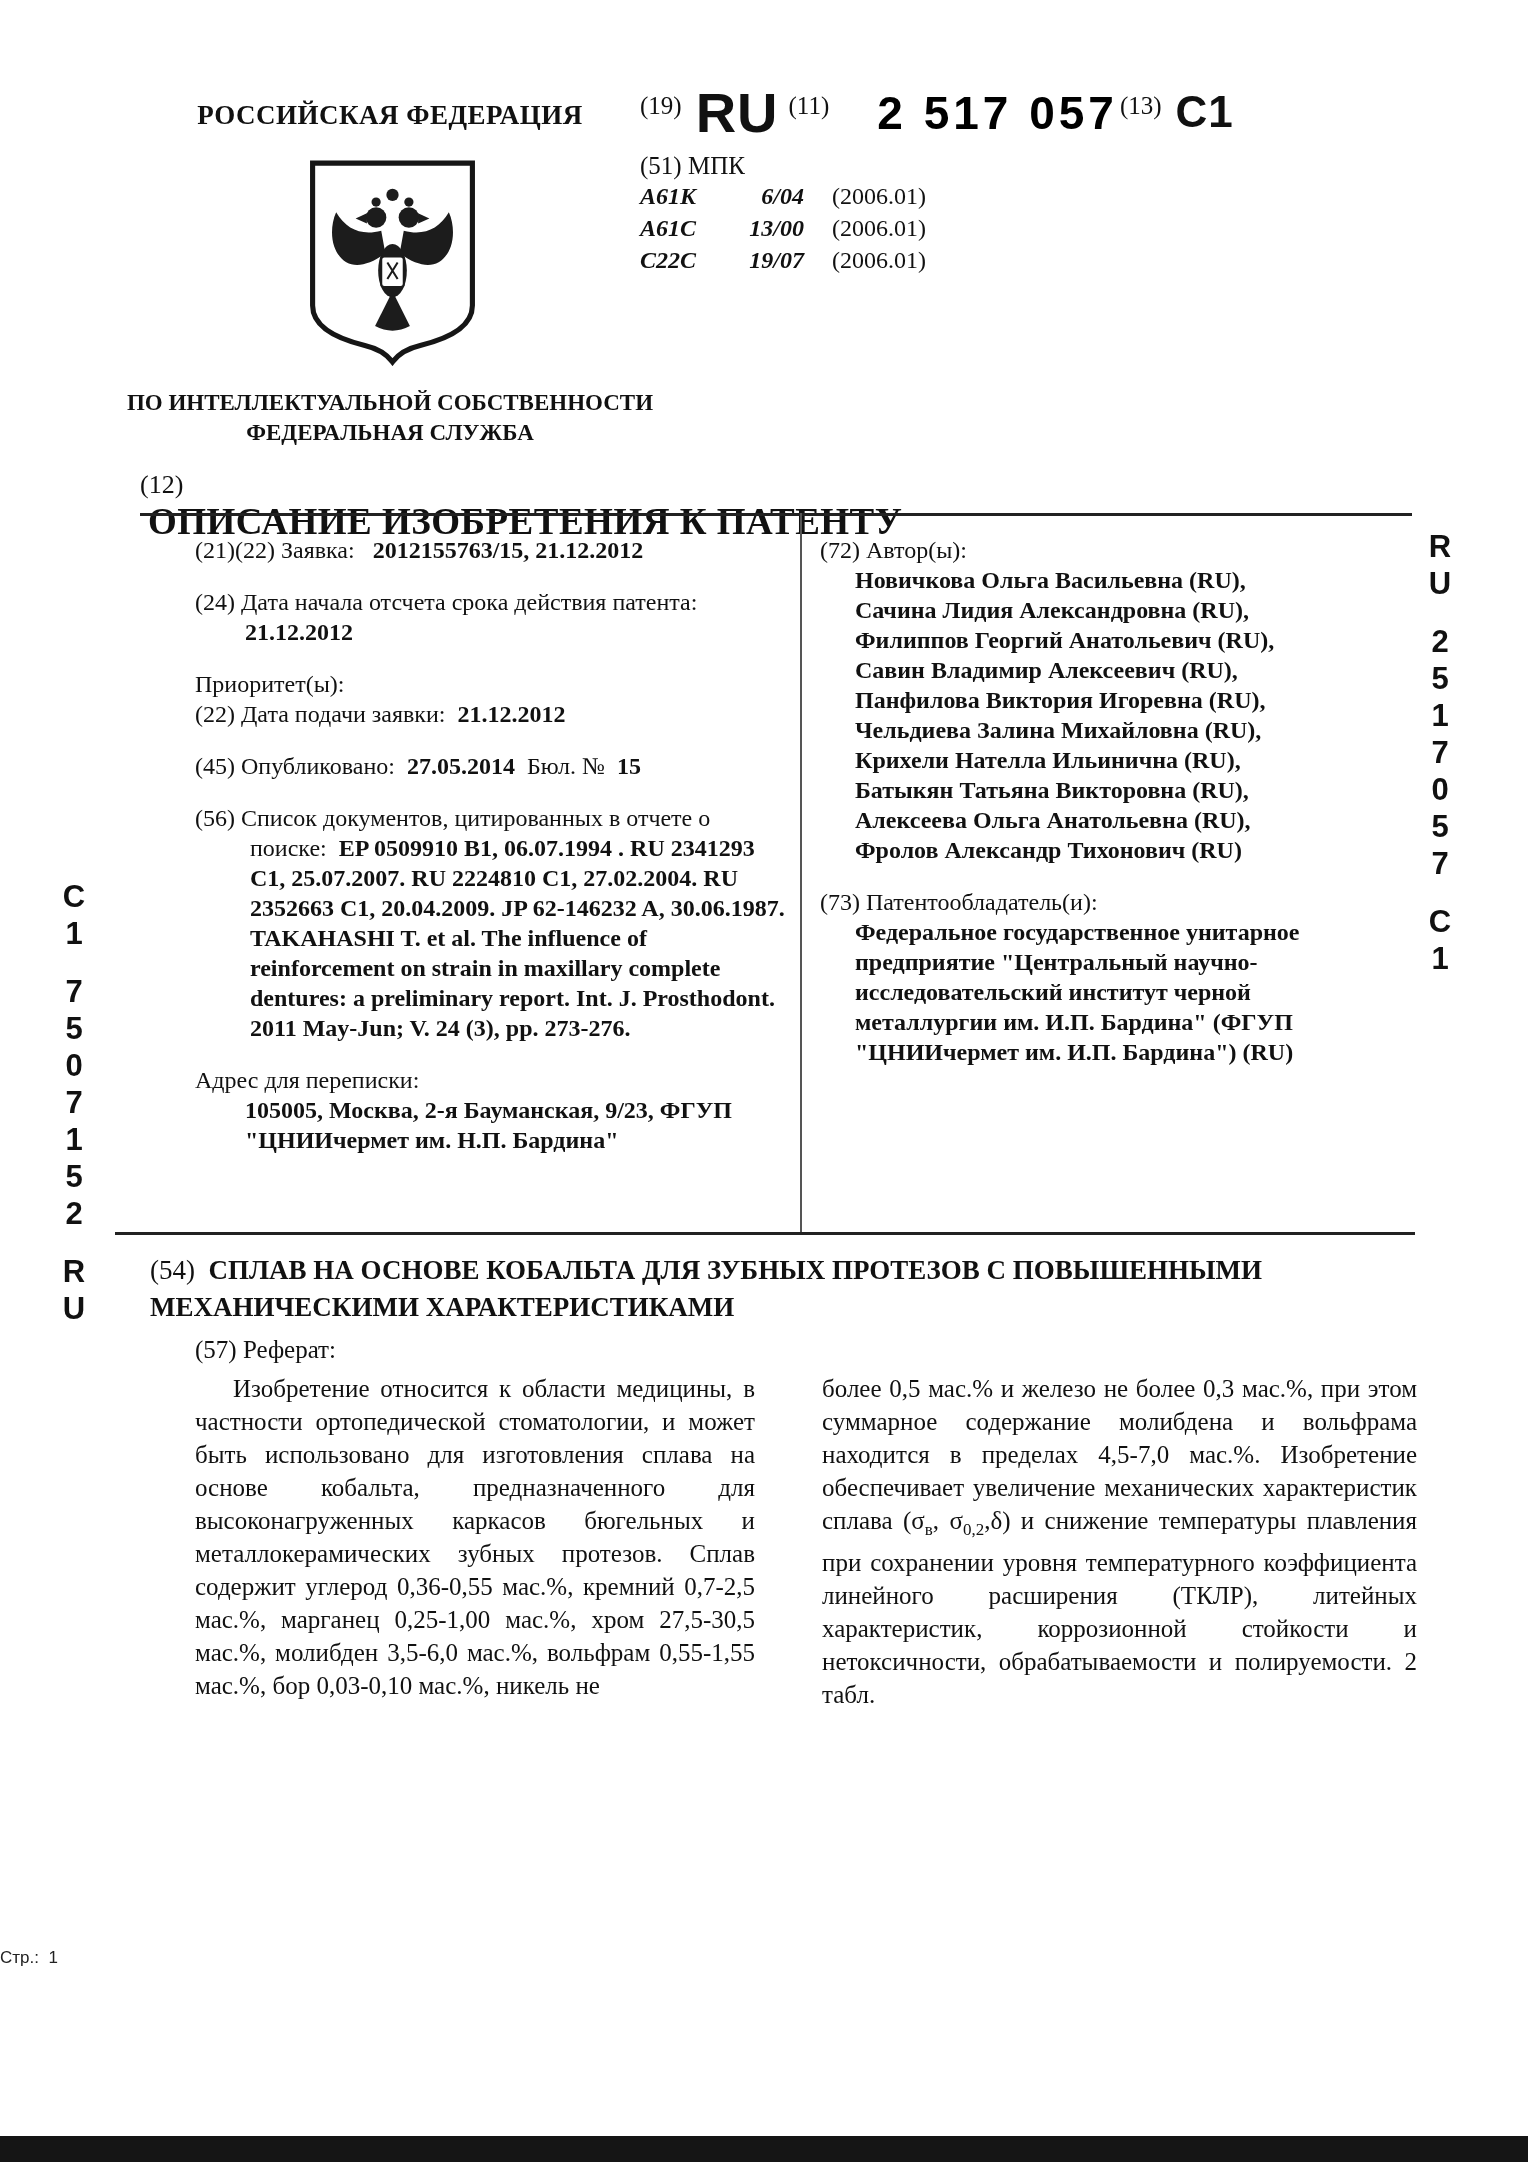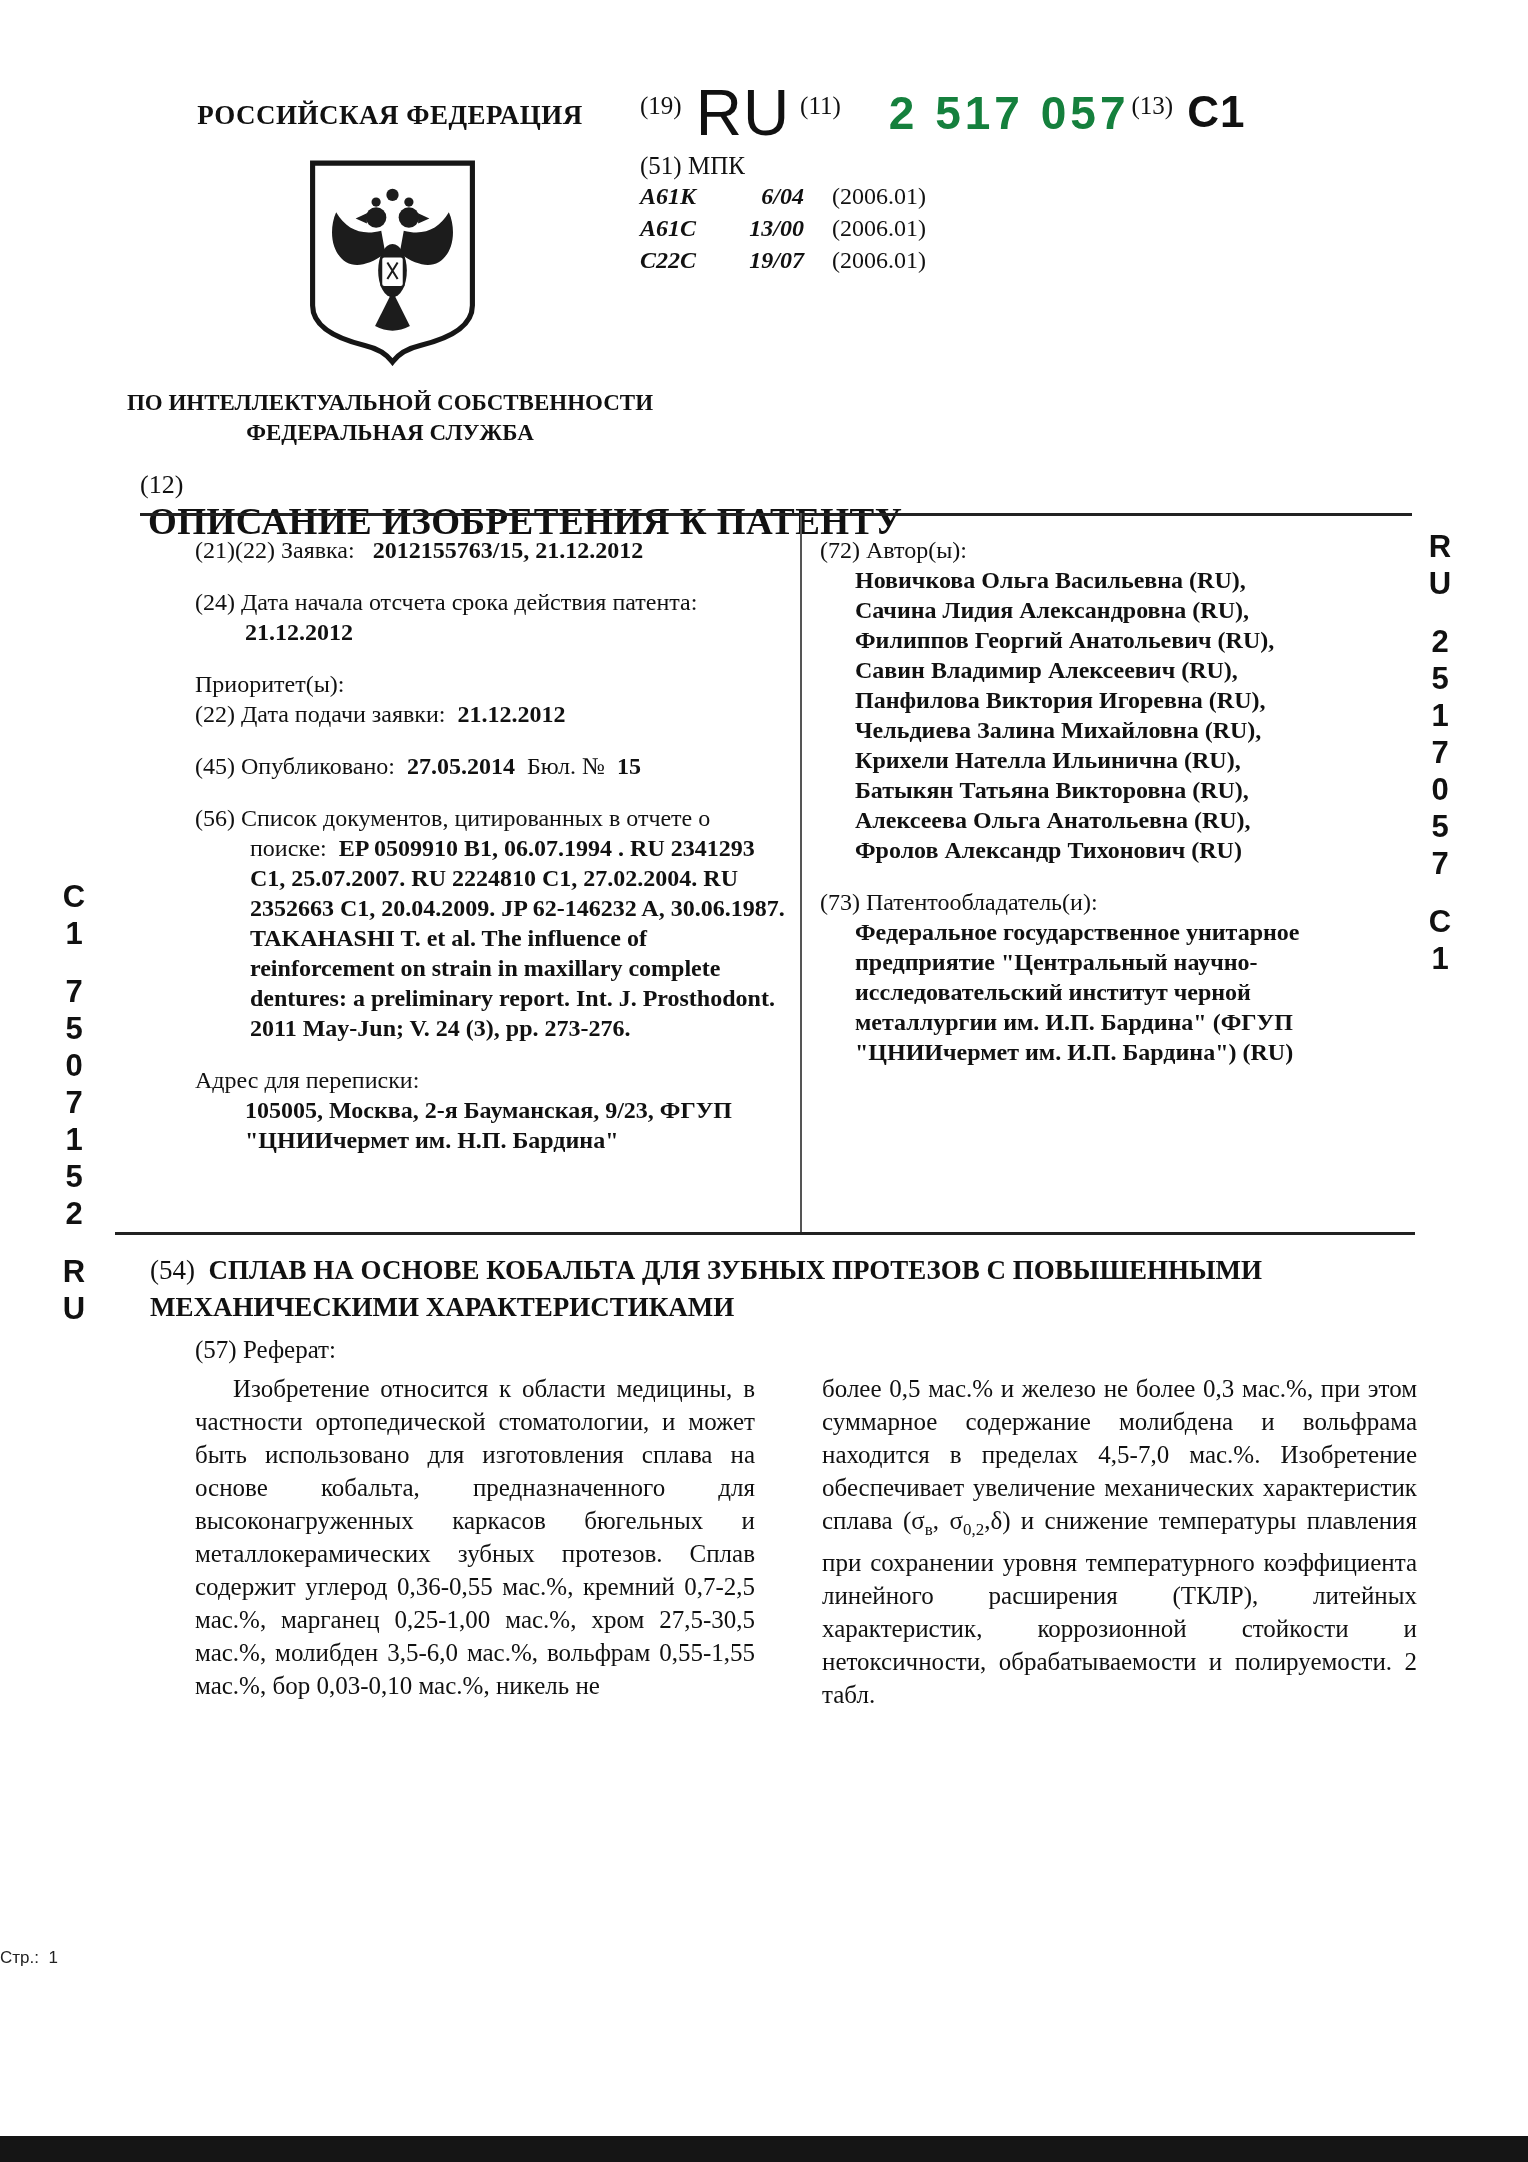--- a/index.html
+++ b/index.html
@@ -7,21 +7,21 @@
         font-family:"Liberation Serif", serif;color:#111;}
   
   .country{position:absolute;left:140px;top:100px;width:500px;text-align:center;
            font-weight:bold;font-size:27px;letter-spacing:.5px;}
   .emblem{position:absolute;left:305px;top:156px;width:175px;height:210px;}
   .agency{position:absolute;left:110px;top:388px;width:560px;text-align:center;
           font-weight:bold;font-size:23px;line-height:30px;}
   .hdr-right{position:absolute;left:640px;top:90px;width:800px;}
   .codeline{display:flex;align-items:flex-start;}
   .smallcode{font-size:25px;padding-top:2px;}
-  .ru-big{font-family:"Liberation Sans", sans-serif;font-weight:normal;font-size:64px;
+  .ru-big{font-family:"Liberation Sans", sans-serif;font-weight:bold;font-size:56px;
           line-height:46px;margin:0 10px 0 14px;letter-spacing:1px;}
   .pat-num{font-family:"Liberation Sans", sans-serif;font-weight:bold;font-size:46px;
            line-height:46px;letter-spacing:4px;margin:0 2px 0 48px;}
   .kind-big{font-family:"Liberation Sans", sans-serif;font-weight:bold;font-size:44px;
             line-height:44px;margin-left:14px;letter-spacing:1px;}
   .ipc-label{font-size:25px;margin-top:16px;}
   .ipc-row{font-size:24px;line-height:32px;display:flex;}
   .ipc-cls{font-weight:bold;font-style:italic;width:86px;}
   .ipc-sub{font-weight:bold;font-style:italic;width:78px;text-align:right;}
   .ipc-ver{margin-left:28px;}
@@ -94,21 +94,21 @@
   <div class="agency">
     <div>ПО ИНТЕЛЛЕКТУАЛЬНОЙ СОБСТВЕННОСТИ</div>
     <div>ФЕДЕРАЛЬНАЯ СЛУЖБА</div>
   </div>
 
   <div class="hdr-right">
     <div class="codeline">
       <span class="smallcode">(19)</span>
       <span class="ru-big">RU</span>
       <span class="smallcode">(11)</span>
-      <span class="pat-num" style="color:#15803d">2 517 057</span>
+      <span class="pat-num" style="color:#000000">2 517 057</span>
       <span class="smallcode">(13)</span>
       <span class="kind-big">C1</span>
     </div>
     <div class="ipc-label">(51)  МПК</div>
     <div class="ipc-row">
       <span class="ipc-cls">A61K</span>
       <span class="ipc-sub">6/04</span>
       <span class="ipc-ver">(2006.01)</span>
     </div>
     <div class="ipc-row">

